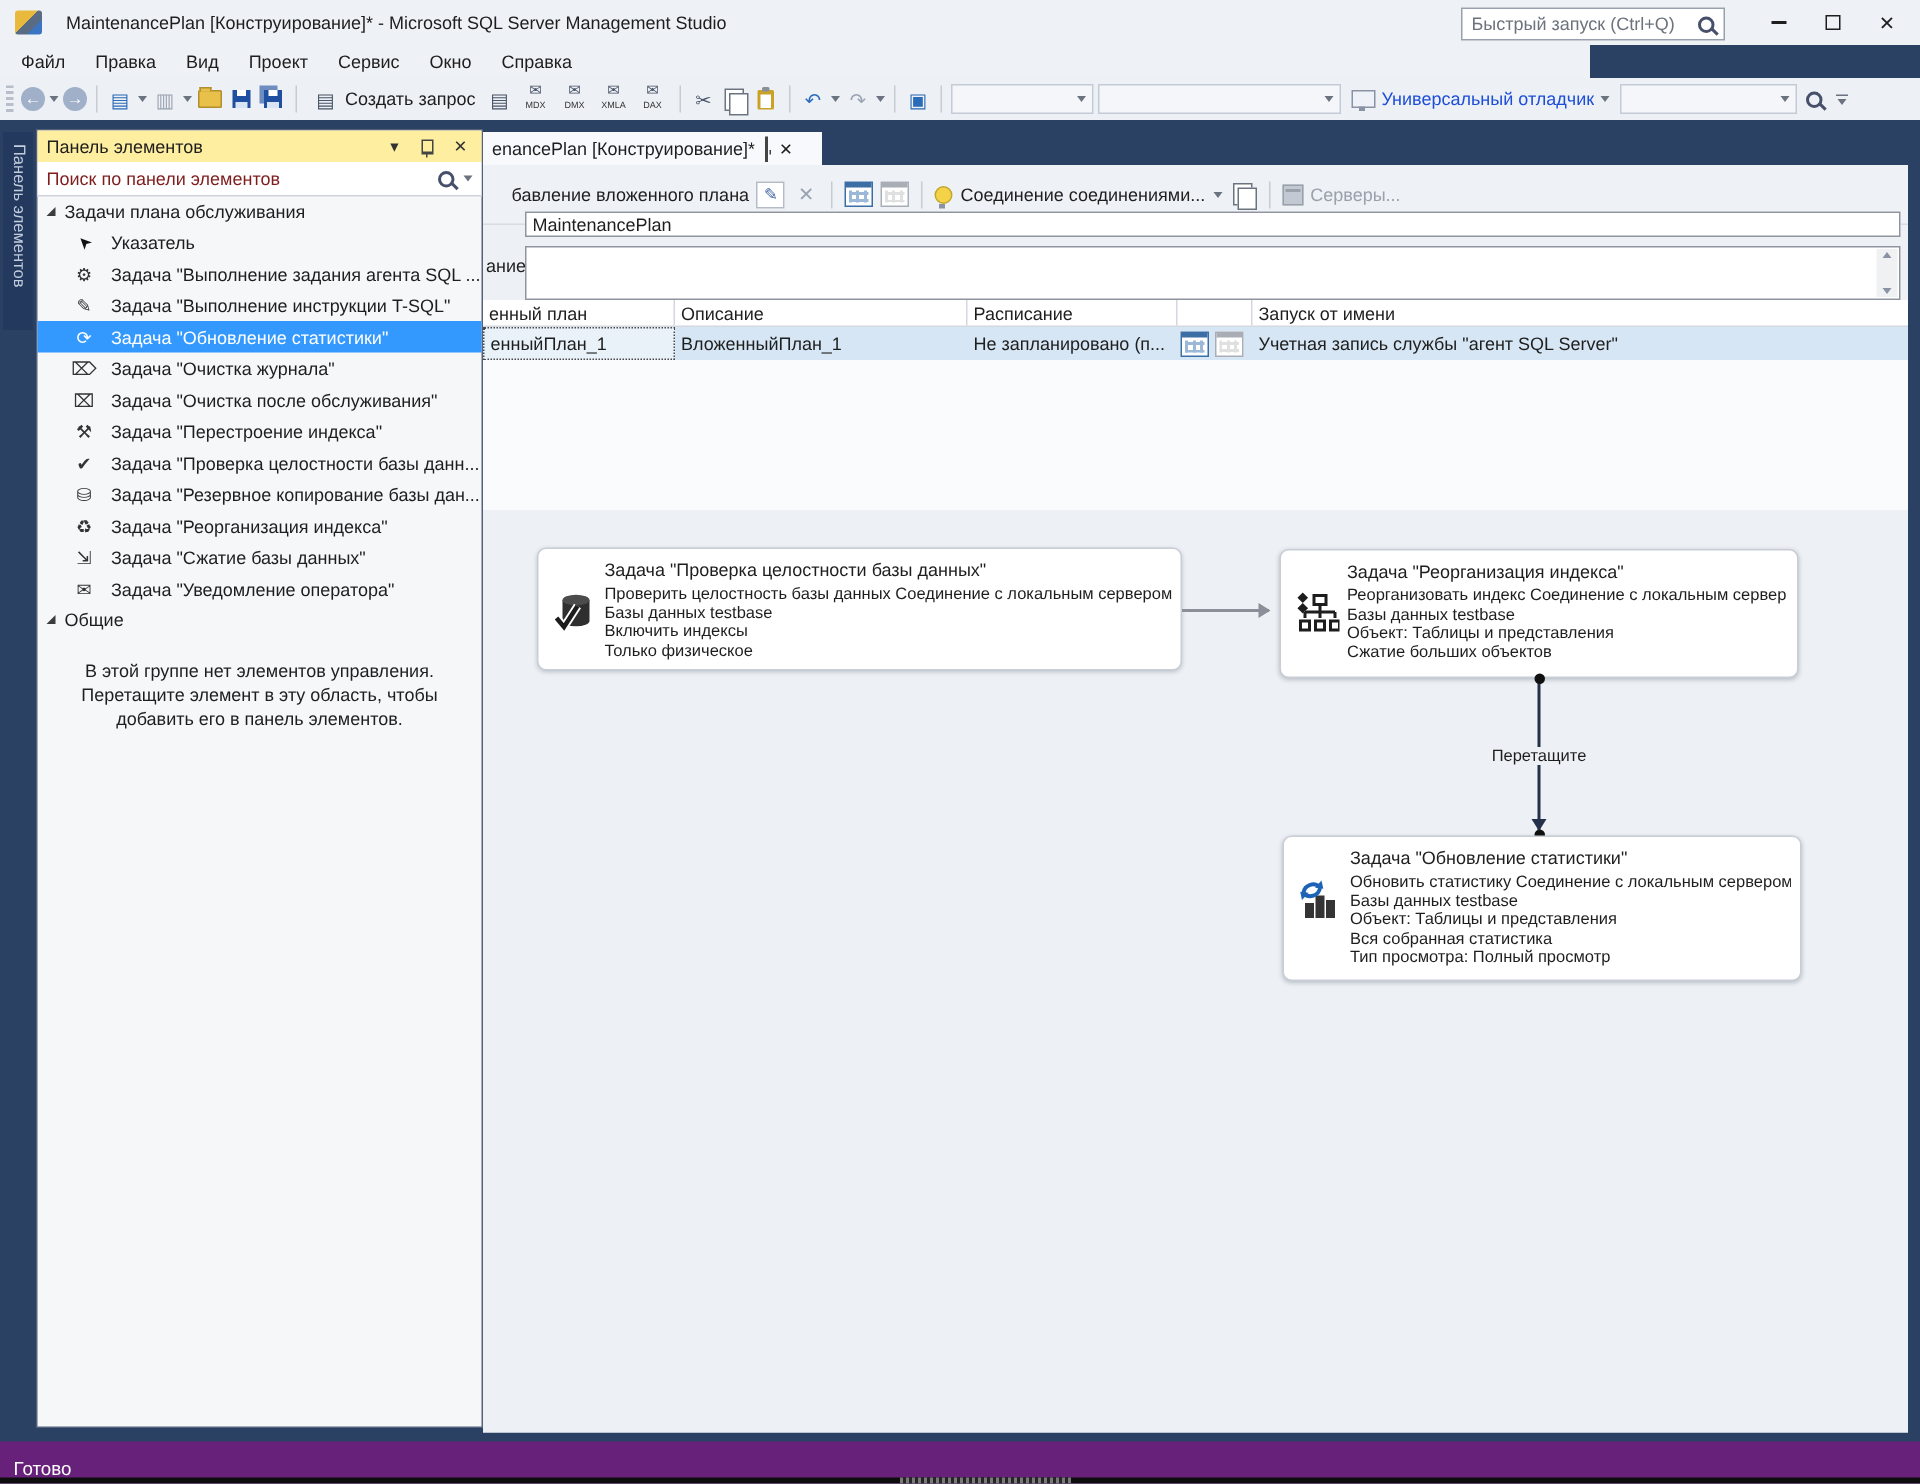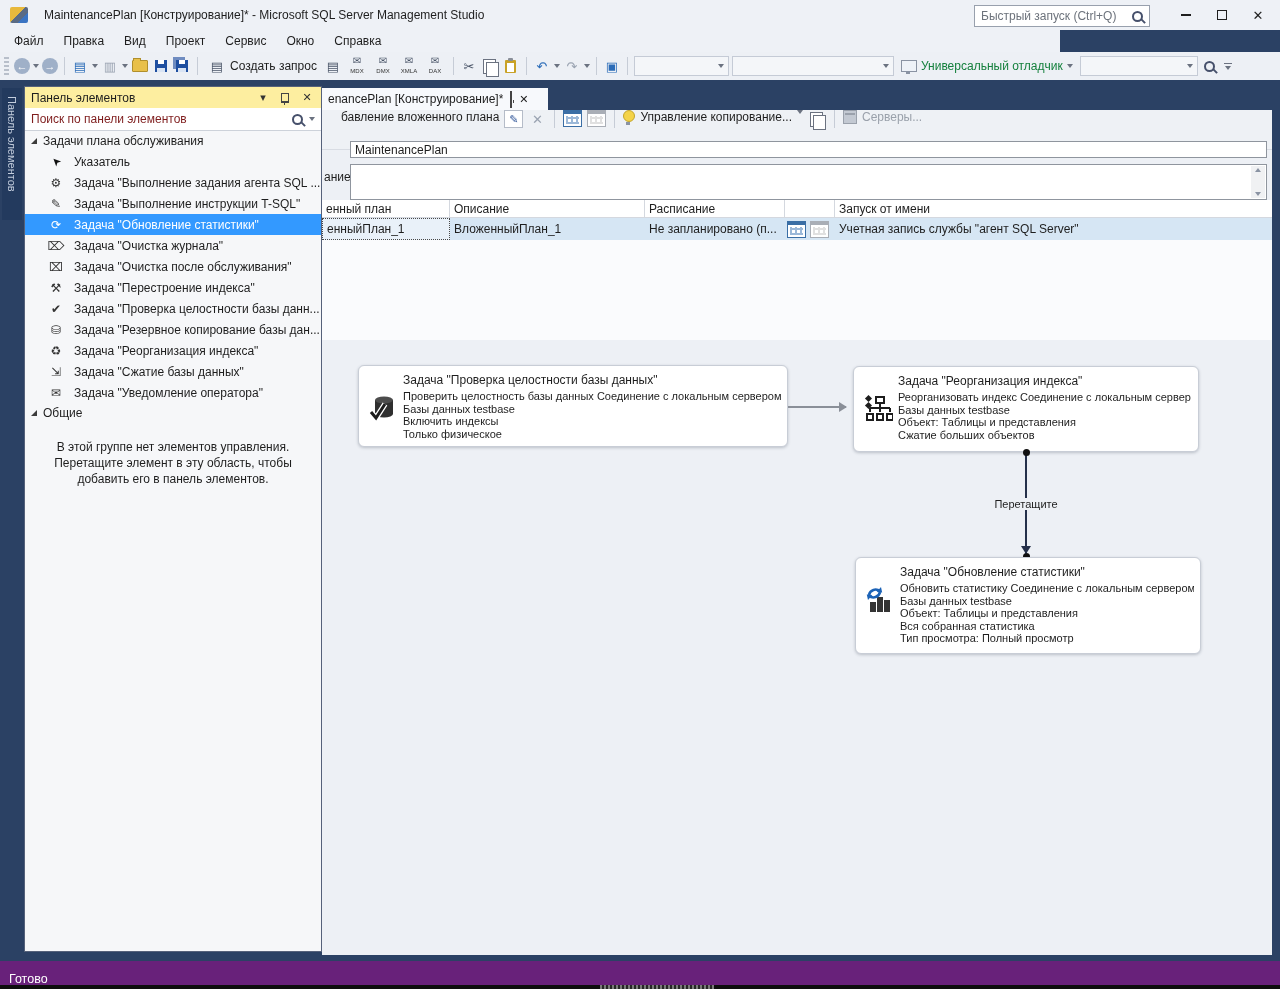--- a/index.html
+++ b/index.html
@@ -72,21 +72,21 @@
   .tb-item{height:21px;display:flex;align-items:center;padding-left:22px;gap:9px;white-space:nowrap;overflow:hidden}
   .tb-item.selected{background:#3399ff;color:#fff}
   .tb-icon{width:18px;height:16px;display:flex;align-items:center;justify-content:center;font-size:12px;color:#333;flex:0 0 auto}
   .tb-item.selected .tb-icon{color:#fff}
   .tb-icon.ptr{transform:rotate(-135deg);font-size:11px;color:#111}
   .empty-note{margin:16px 14px 0;text-align:center;line-height:16px;color:#1e1e1e}
   
   .doc-tab{left:322px;top:88px;width:226px;height:22px;background:#f7f9fc;display:flex;align-items:center;padding:0 6px;gap:7px;box-sizing:border-box}
   .doc-tab-label{white-space:nowrap;overflow:hidden}
   .doc-area{left:322px;top:110px;width:950px;height:845px;background:#edf0f5}
-  .dtoolbar{position:absolute;left:0;top:0;width:100%;height:40px;background:#eef1f5;border-bottom:1px solid #d8dce3;display:flex;gap:5px;padding-left:19px;box-sizing:border-box}
+  .dtoolbar{position:absolute;left:0;top:0;width:100%;height:40px;background:#eef1f5;border-bottom:1px solid #d8dce3;display:flex;align-items:center;gap:5px;padding-left:19px;box-sizing:border-box}
   .dt-label{white-space:nowrap}
   .dt-label.disabled{color:#9aa1ab}
   .editbox{width:17px;height:16px;border:1px solid #b5bcc8;background:#fff;display:flex;align-items:center;justify-content:center;font-size:11px;color:#3a5e9e}
   .cal{width:17px;height:15px;background:#fff;border:1px solid #3a6ea5;position:relative}
   .cal::before{content:"";position:absolute;left:0;right:0;top:0;height:3px;background:#3a6ea5}
   .cal::after{content:"";position:absolute;left:2px;right:2px;top:5px;bottom:2px;
      background:repeating-linear-gradient(90deg,#9bb8d8 0 2px,transparent 2px 5px),repeating-linear-gradient(0deg,#9bb8d8 0 2px,transparent 2px 5px)}
   .cal.disabled{border-color:#a9aeb6}.cal.disabled::before{background:#a9aeb6}.cal.disabled::after{opacity:.4;filter:grayscale(1)}
   .lamp{width:10px;height:10px;border-radius:50%;background:#f4d348;border:1px solid #c3a62c;position:relative}
   .lamp::after{content:"";position:absolute;left:2px;bottom:-4px;width:4px;height:3px;background:#8a93a3}
@@ -223,21 +223,21 @@
   <span class="ticon blue">▣</span>
   <span class="tsep"></span>
   <span class="combo" style="width:95px">
       <span class="caret"></span>
     </span>
   <span class="combo" style="width:162px">
       <span class="caret"></span>
     </span>
   <span class="toolbtn">
     <span class="mon"></span>
-    <span style="color:#15803d">Универсальный отладчик</span>
+    <span style="color:#1d4ed8">Универсальный отладчик</span>
     <span class="caret"></span>
   </span>
   <span class="combo" style="width:118px">
       <span class="caret"></span>
     </span>
   <span class="ticon">
       <span class="mag"></span>
     </span>
   <span class="overflow">
     <span class="bar"></span>
@@ -335,21 +335,21 @@
 
   <div class="dtoolbar">
     <span class="dt-label">бавление вложенного плана</span>
     <span class="editbox">✎</span>
     <span class="ticon grey">✕</span>
     <span class="tsep"></span>
     <span class="cal"></span>
     <span class="cal disabled"></span>
     <span class="tsep"></span>
     <span class="lamp"></span>
-    <span class="dt-label">Управление копирование...</span>
+    <span class="dt-label">Соединение соединениями...</span>
     <span class="caret"></span>
     <span class="ticon">
         <span class="sheets"></span>
       </span>
     <span class="tsep"></span>
     <span class="servercube"></span>
     <span class="dt-label disabled">Серверы...</span>
   </div>
 
   <div class="name-input">

